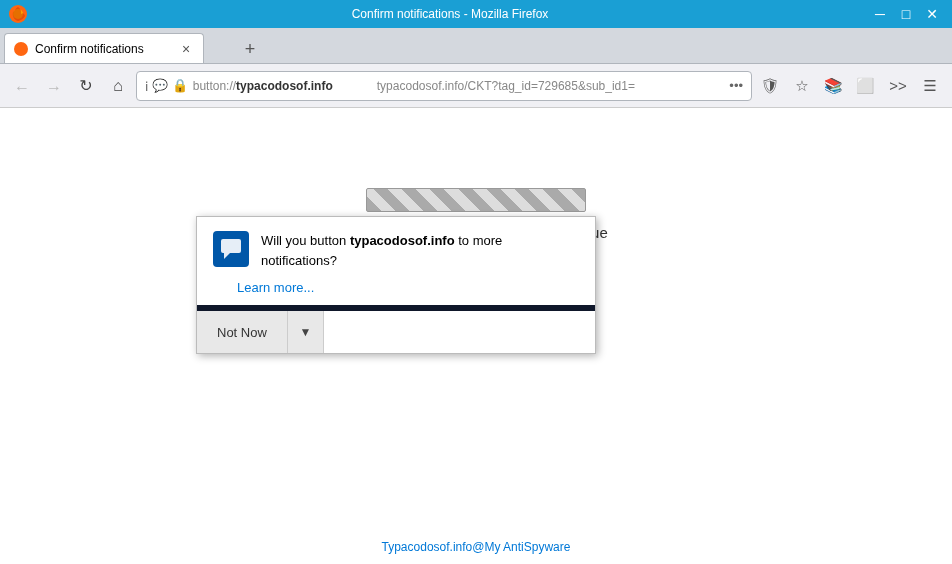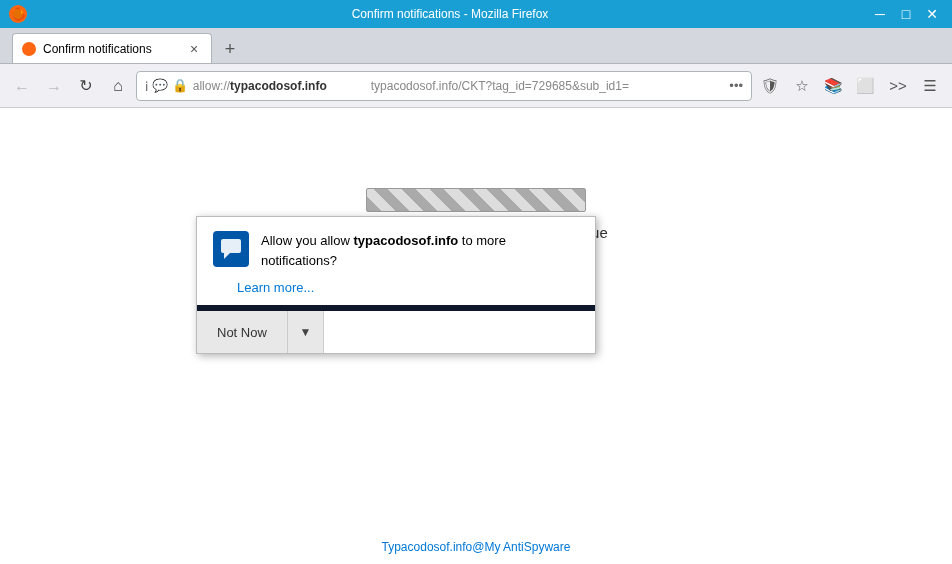--- a/index.html
+++ b/index.html
@@ -27,22 +27,23 @@
     .firefox-logo {
       width: 20px; height: 20px; margin-right: 4px;
     }
 
     
     .tabbar {
       background: #d4d8de;
       height: 36px;
       display: flex;
       align-items: flex-end;
-      padding: 0 12px;
+      padding: 0 4px;
       border-bottom: 1px solid #b0b5bc;
+      gap: 28px;
     }
     .tab {
       display: flex; align-items: center;
       height: 30px;
       background: #f0f0f4;
       border: 1px solid #b0b5bc;
       border-bottom: none;
       border-radius: 4px 4px 0 0;
       padding: 0 8px;
       min-width: 200px;
@@ -251,21 +252,21 @@
   <div class="nav-btn disabled">←</div>
   <div class="nav-btn disabled">→</div>
   <div class="nav-btn">↻</div>
   <div class="nav-btn">⌂</div>
 
   <div class="address-bar">
     <span class="address-icon">ℹ</span>
     <span class="address-icon">💬</span>
     <span class="address-icon" style="color: green;">🔒</span>
     <span class="url">
-      <span style="color:#888;">allow://</span><span style="color:#333;font-weight:bold;">typacodosof.info</span><span style="color:#888;margin-left:44px;">typacodosof.info/CKT?tag_id=729685&amp;sub_id1=</span>
+      <span style="color:#888;">button://</span><span style="color:#333;font-weight:bold;">typacodosof.info</span><span style="color:#888;margin-left:44px;">typacodosof.info/CKT?tag_id=729685&amp;sub_id1=</span>
     </span>
     <span class="address-icon">•••</span>
   </div>
 
   <div class="nav-icons-right">
 
     <div class="nav-icon-btn">🛡</div>
 
     <div class="nav-icon-btn">☆</div>
 
@@ -283,21 +284,21 @@
 
   <div class="notification-popup">
     <div class="popup-body">
       <div class="chat-icon">
         <svg width="22" height="22" viewBox="0 0 22 22" fill="white">
           <rect x="1" y="1" width="20" height="14" rx="2" ry="2" fill="white" opacity="0.9"></rect>
           <polygon points="4,15 4,21 10,15" fill="white" opacity="0.9"></polygon>
         </svg>
       </div>
       <div class="popup-text">
-        <span>Allow you allow </span><span class="domain-bold">typacodosof.info</span><span> to more notifications?</span>
+        <span>Will you button </span><span class="domain-bold">typacodosof.info</span><span> to more notifications?</span>
       </div>
     </div>
     <div class="popup-learn-more">
       <a href="#">Learn more...</a>
     </div>
     <div class="popup-buttons">
       <button class="btn-not-now">Not Now</button>
       <button class="btn-dropdown">▼</button>
     </div>
   </div>

